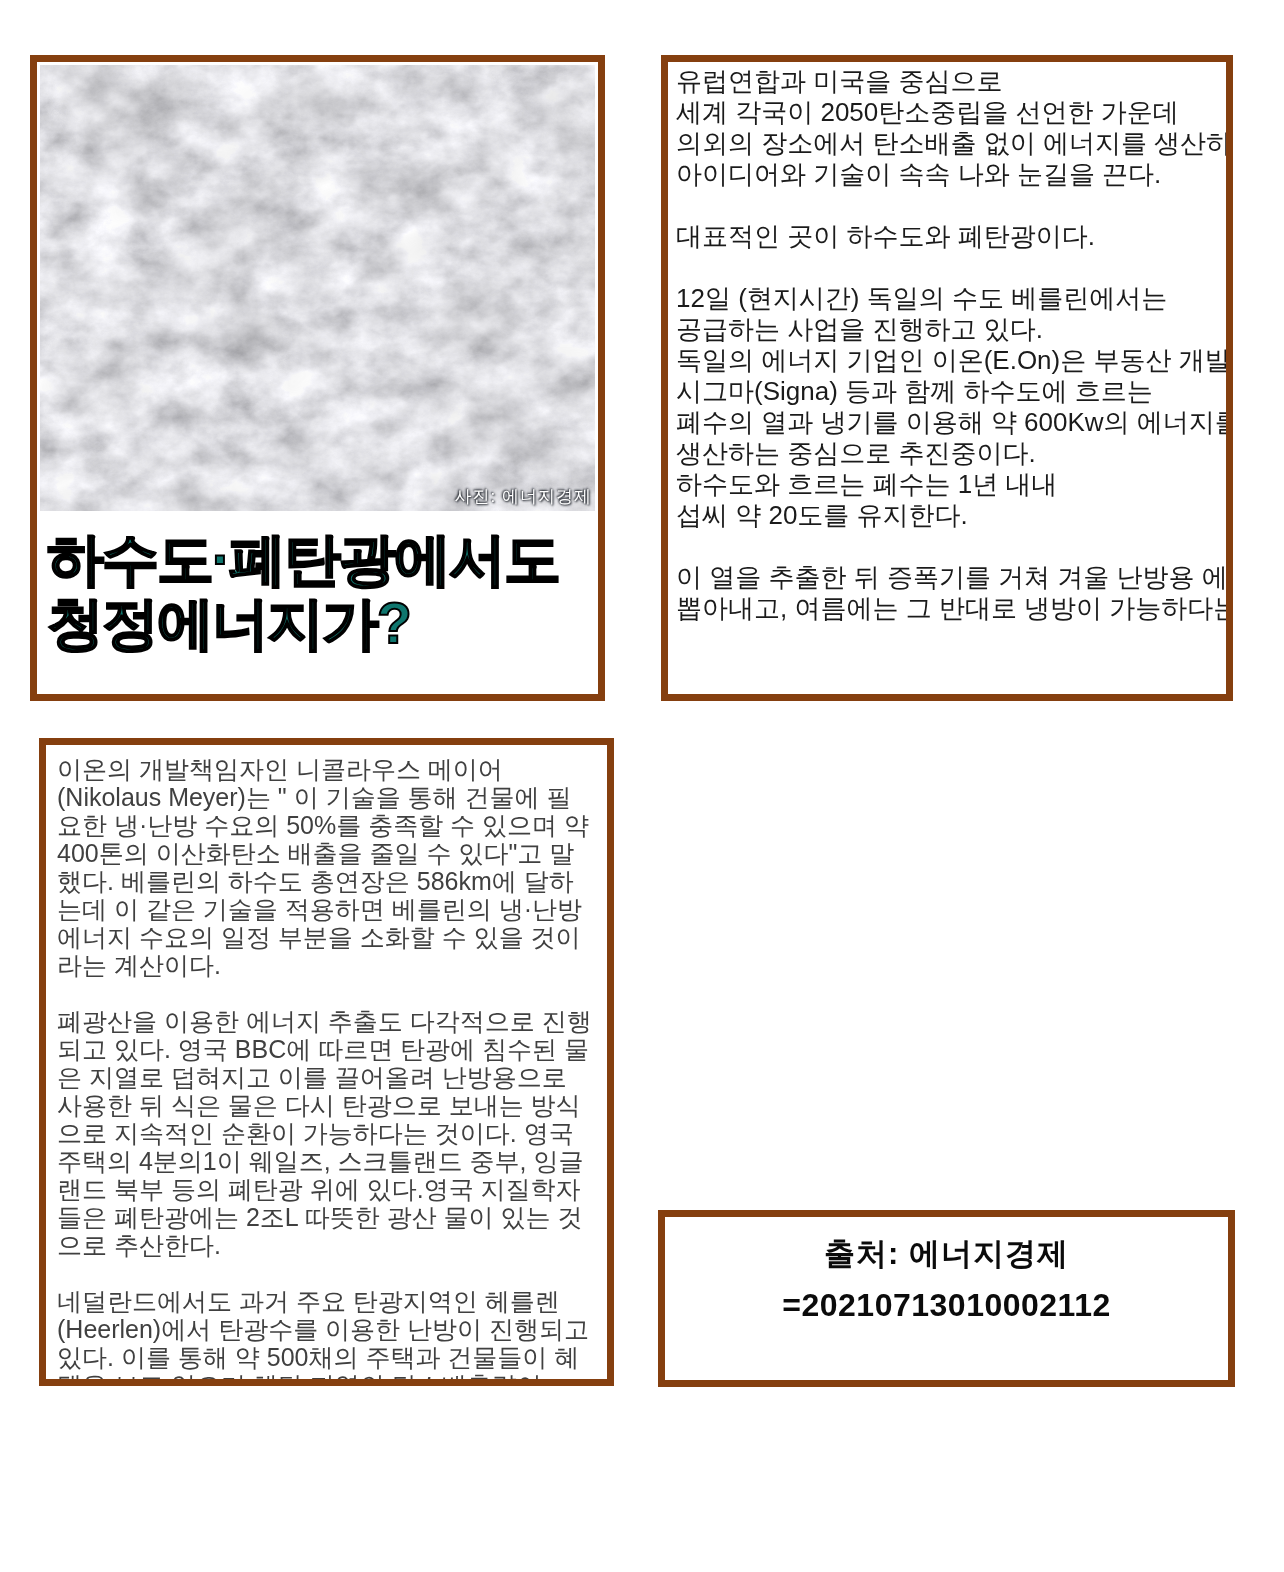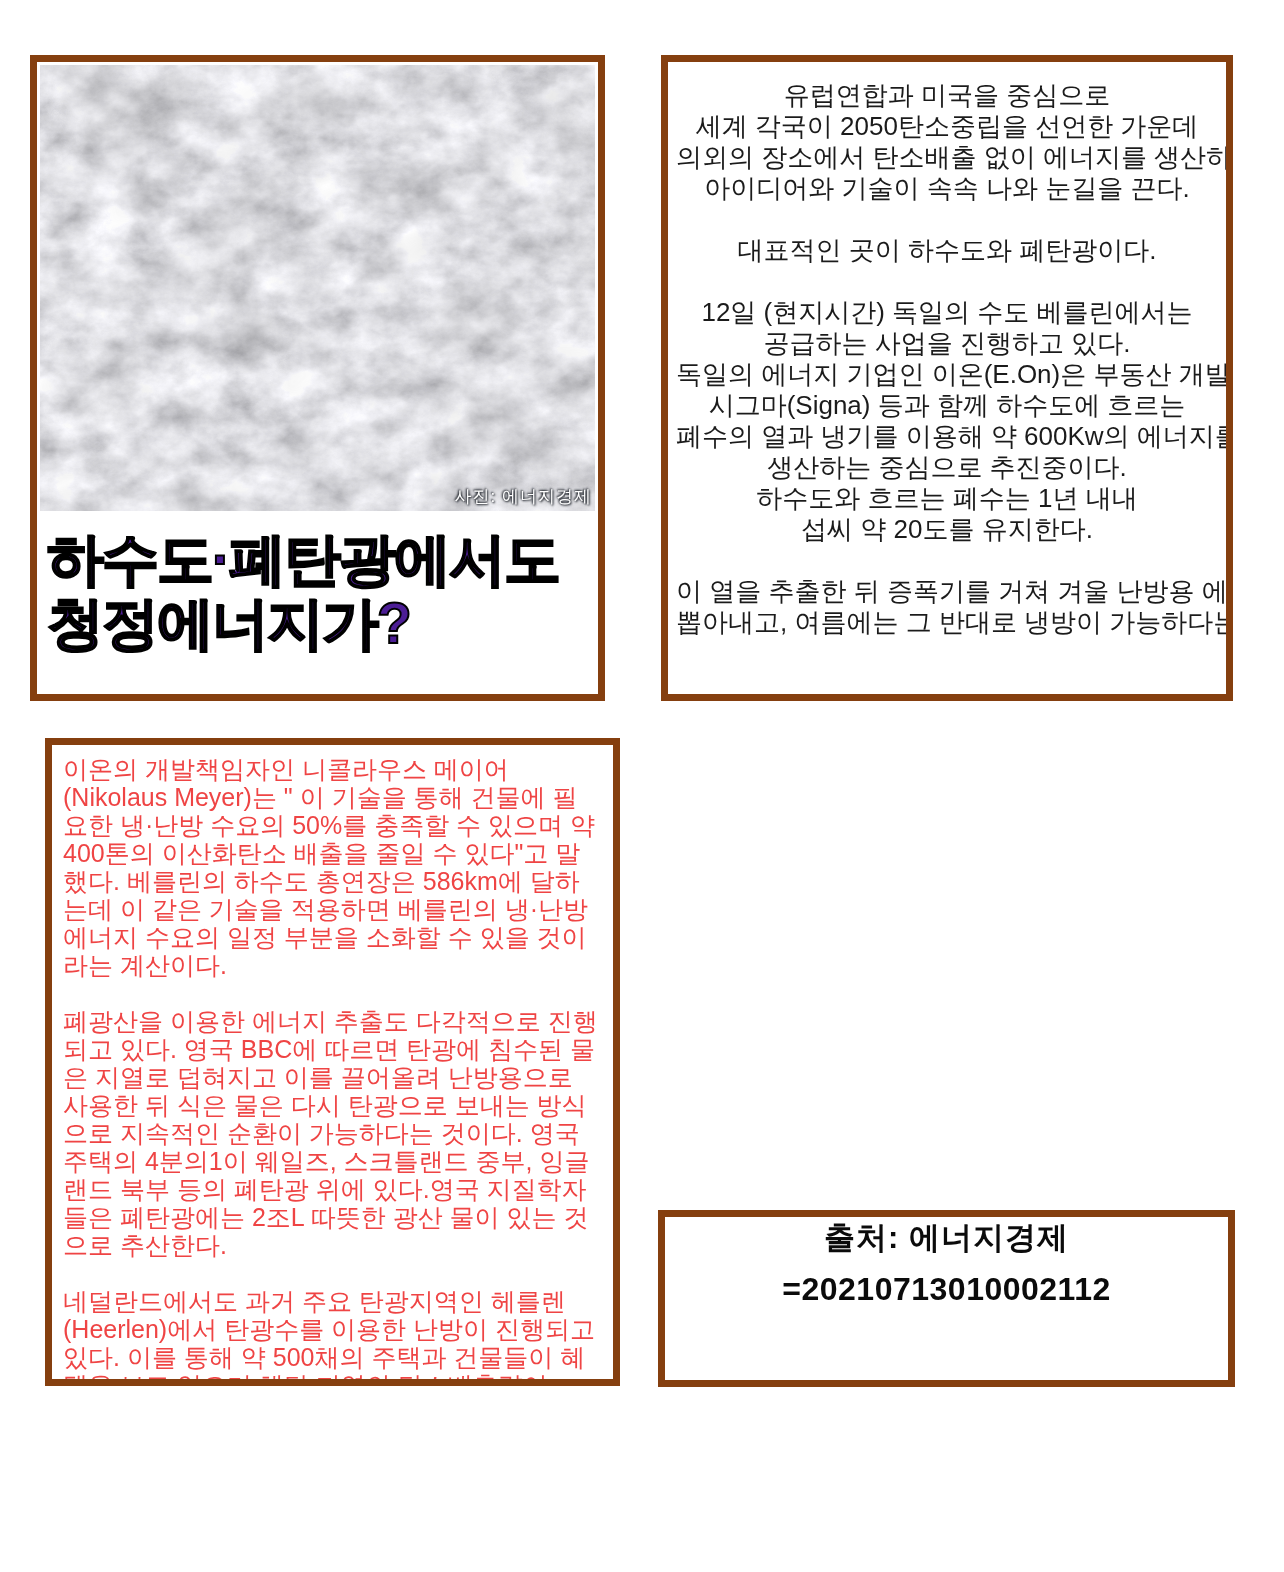--- a/index.html
+++ b/index.html
@@ -16,42 +16,42 @@
   .photo-card{left:30px;top:55px;width:575px;height:646px;}
   .photo-wrap{position:relative;margin:3px;height:446px;background:#8f9094;overflow:hidden;}
   .photo-wrap svg{display:block;width:100%;height:100%;}
   .photo-caption{
     position:absolute;right:3px;bottom:3px;
     color:#ffffff;font-size:17px;letter-spacing:1px;
     text-shadow:0 0 3px #30343b,1px 1px 2px #23272e,-1px -1px 2px #23272e;
   }
   .headline{
     margin:16px 8px 0 10px;font-size:57px;line-height:64px;
-    font-weight:900;color:#4c1d95;letter-spacing:-2px;
+    font-weight:900;color:#0f766e;letter-spacing:-2px;
     -webkit-text-stroke:2px #000;
   }
   
   .intro-card{
     left:661px;top:55px;width:572px;height:646px;
-    padding:18px 8px;text-align:center;
+    padding:4px 8px;
     font-size:26px;line-height:31px;color:#1b1b1b;
   }
   .intro-line{min-height:31px;white-space:nowrap;}
   
   .body-card{
-    left:45px;top:738px;width:575px;height:648px;
+    left:39px;top:738px;width:575px;height:648px;
     padding:10px 11px;font-size:25px;line-height:28px;
-    text-align:left;color:#ef4444;
+    text-align:left;color:#404040;
   }
   .para{margin:0 0 28px 0;}
   .para:last-child{margin-bottom:0;}
   
   .source-card{
     left:658px;top:1210px;width:577px;height:177px;
-    text-align:center;
+    text-align:center;padding-top:16px;
   }
   .source-label{font-size:31px;font-weight:800;color:#0b0b0b;margin-bottom:10px;letter-spacing:1px;}
   .source-url{font-size:32px;font-weight:800;line-height:40px;color:#0b0b0b;letter-spacing:0.5px;}
 </style>
 </head>
 <body>
 
 <div>
 
   <section class="card photo-card">

